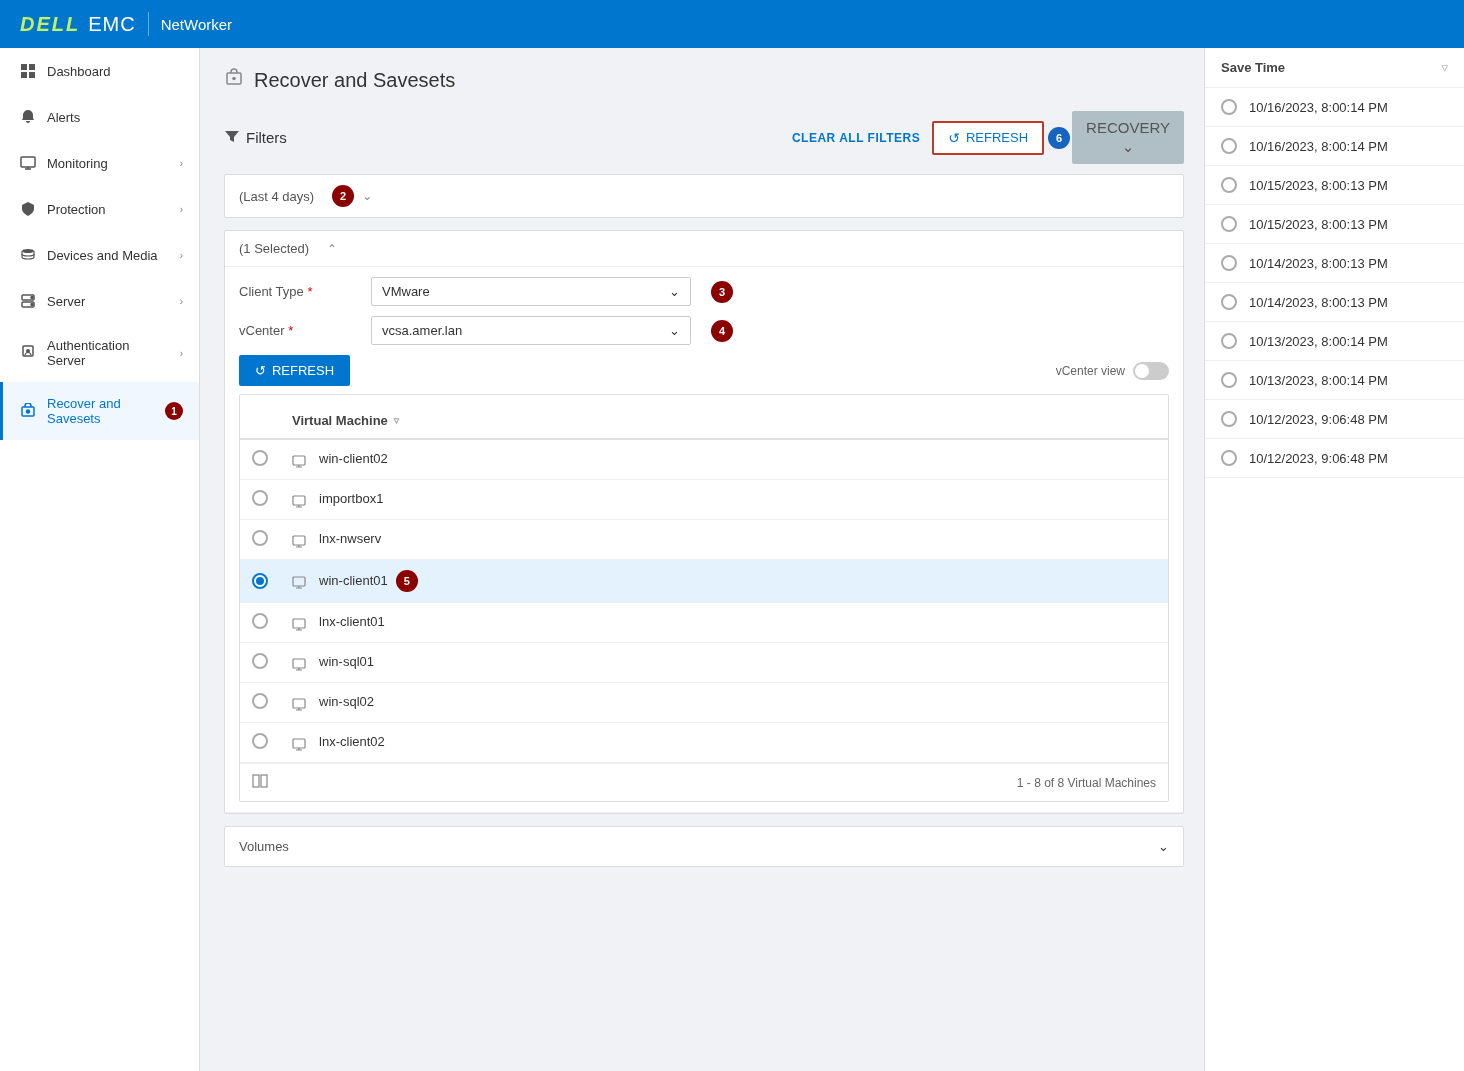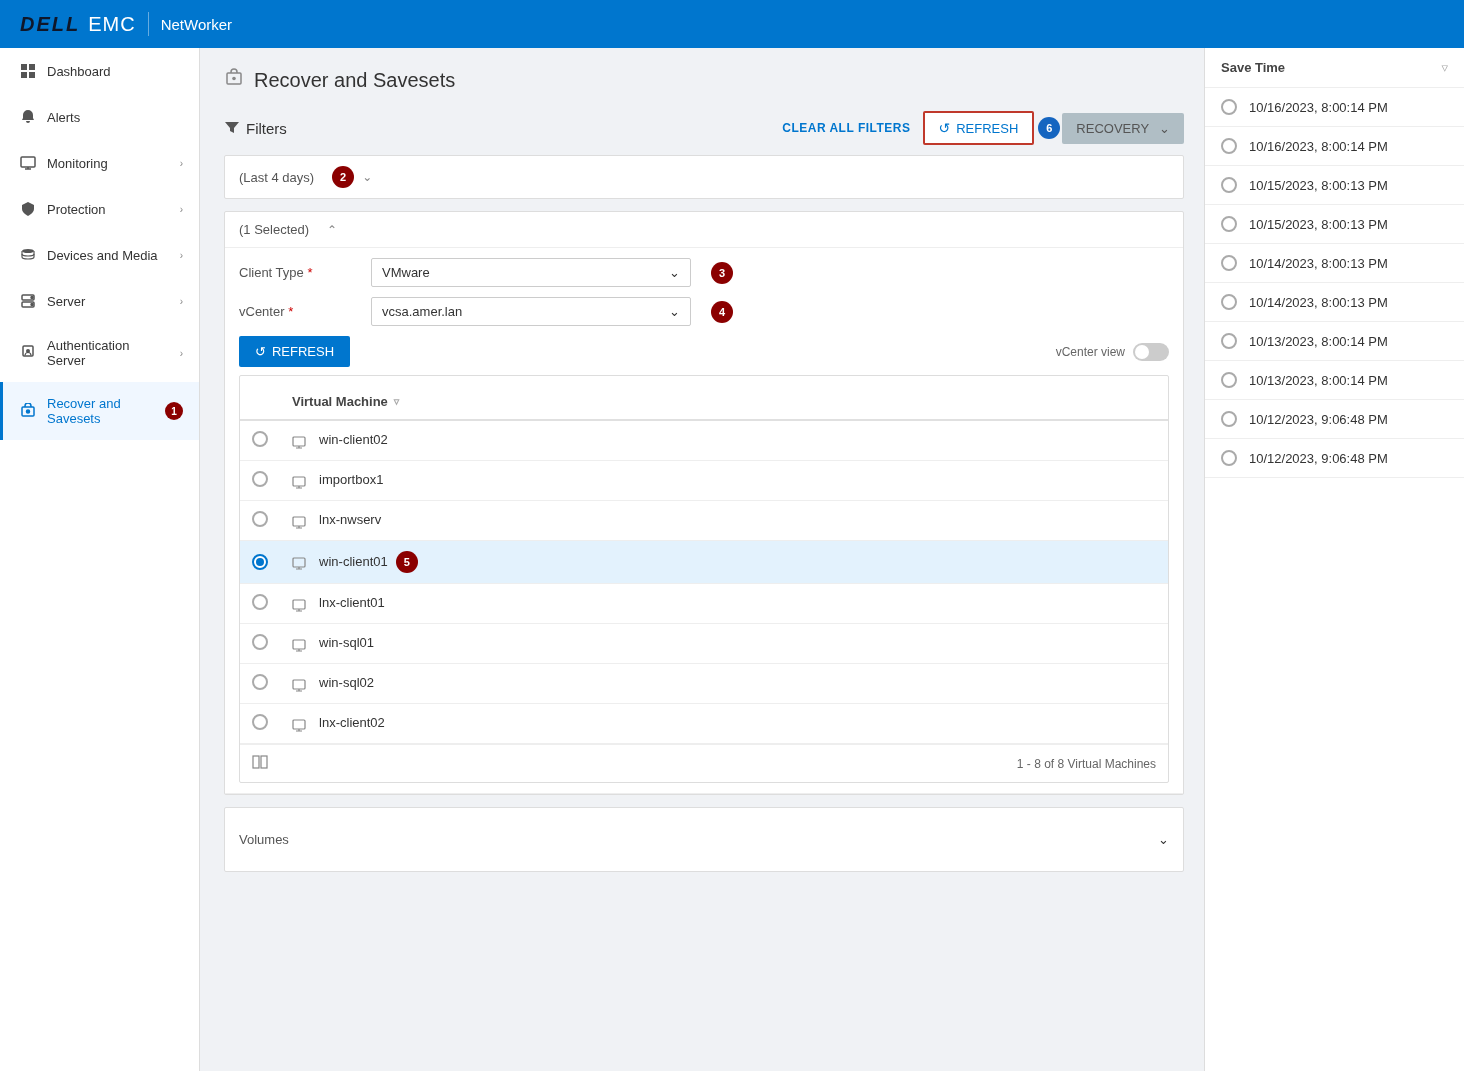--- a/index.html
+++ b/index.html
@@ -36,21 +36,21 @@
 
     
     .section-header { display: flex; align-items: center; justify-content: space-between; margin-bottom: 10px; }
     .section-title { font-size: 15px; font-weight: 500; color: #333; display: flex; align-items: center; gap: 6px; }
     .filters-actions { display: flex; align-items: center; gap: 12px; }
     .clear-filters-btn { color: #0076CE; background: none; border: none; cursor: pointer; font-size: 12px; font-weight: 600; letter-spacing: 0.5px; text-transform: uppercase; }
 
     .refresh-btn { background: #0076CE; color: white; border: none; padding: 8px 16px; cursor: pointer; font-size: 13px; font-weight: 500; display: flex; align-items: center; gap: 6px; border-radius: 2px; }
     .refresh-btn-outline { background: none; color: #0076CE; border: 2px solid #c0392b; padding: 7px 14px; cursor: pointer; font-size: 13px; font-weight: 500; display: flex; align-items: center; gap: 6px; border-radius: 2px; }
 
-    .recovery-btn { background: #b0bec5; color: #555; border: none; padding: 8px 14px; cursor: pointer; font-size: 13px; font-weight: 500; display: flex; align-items: center; gap: 10px; border-radius: 2px; }
+    .recovery-btn { background: #b0bec5; color: #555; border: none; padding: 8px 14px; cursor: pointer; font-size: 15px; font-weight: 500; display: flex; align-items: center; gap: 2px; border-radius: 2px; flex-direction: column; }
     .top-right-actions { display: flex; align-items: center; gap: 0; }
     .badge-circle { background: #1565C0; color: white; border-radius: 50%; width: 22px; height: 22px; display: flex; align-items: center; justify-content: center; font-size: 11px; font-weight: 700; margin-right: 2px; }
 
     
     .filter-container { background: white; border: 1px solid #ddd; border-radius: 2px; margin-bottom: 12px; }
     .filter-row { display: flex; align-items: center; padding: 10px 14px; border-bottom: 1px solid #eee; cursor: pointer; }
     .filter-row:last-child { border-bottom: none; }
     .filter-label { font-size: 13px; color: #555; flex: 1; font-weight: 500; }
     .filter-value { font-size: 13px; color: #555; margin-right: 10px; }
     .filter-chevron { color: #888; font-size: 12px; }
@@ -77,21 +77,21 @@
     .table-footer { display: flex; align-items: center; justify-content: space-between; padding: 10px 12px; border-top: 1px solid #eee; color: #666; font-size: 12px; }
 
     
     .vcenter-view-row { display: flex; align-items: center; justify-content: flex-end; gap: 8px; margin-bottom: 6px; }
     .vcenter-view-label { font-size: 12px; color: #666; }
     .toggle { width: 36px; height: 18px; background: #ccc; border-radius: 9px; position: relative; cursor: pointer; flex-shrink: 0; }
     .toggle-knob { width: 14px; height: 14px; background: white; border-radius: 50%; position: absolute; top: 2px; left: 2px; }
 
     
     .volumes-row { background: white; border: 1px solid #ddd; border-radius: 2px; margin-top: 4px; }
-    .volumes-header { display: flex; align-items: center; padding: 24px 14px; cursor: pointer; }
+    .volumes-header { display: flex; align-items: center; padding: 12px 14px; cursor: pointer; }
     .volumes-label { font-size: 13px; color: #555; flex: 1; font-weight: 500; }
 
     
     .rp-header { display: flex; align-items: flex-end; justify-content: space-between; padding: 12px 16px; border-bottom: 1px solid #eee; }
     .rp-col-label { font-size: 13px; font-weight: 600; color: #444; }
     .rp-filter-icon { color: #aaa; cursor: pointer; }
     .rp-row { display: flex; align-items: center; padding: 11px 16px; border-bottom: 1px solid #eee; gap: 12px; cursor: pointer; }
     .rp-timestamp { font-size: 13px; color: #333; }
 
     .filter-table-wrap { border: 1px solid #ddd; background: white; border-radius: 2px; }
@@ -99,21 +99,21 @@
     .th-filter { display: flex; align-items: center; gap: 6px; }
     .th-filter-icon { color: #aaa; font-size: 11px; }
 
     .columns-icon { color: #888; cursor: pointer; }
   </style>
 </head>
 <body>
 
 <div class="header">
   <div class="header-logo">
-    <span class="dell" style="font-style:italic;font-weight:900;color:#0f172a;font-size:20px;letter-spacing:2px;">DELL</span>
+    <span class="dell" style="font-style:italic;font-weight:900;color:#bef264;font-size:20px;letter-spacing:2px;">DELL</span>
       <span class="emc" style="font-weight:400;color:white;font-size:20px;">EMC</span>
   </div>
   <div class="header-divider"></div>
   <div class="header-app-name">NetWorker</div>
 </div>
 
 <div class="app-body">
 
   <nav class="sidebar">
 

